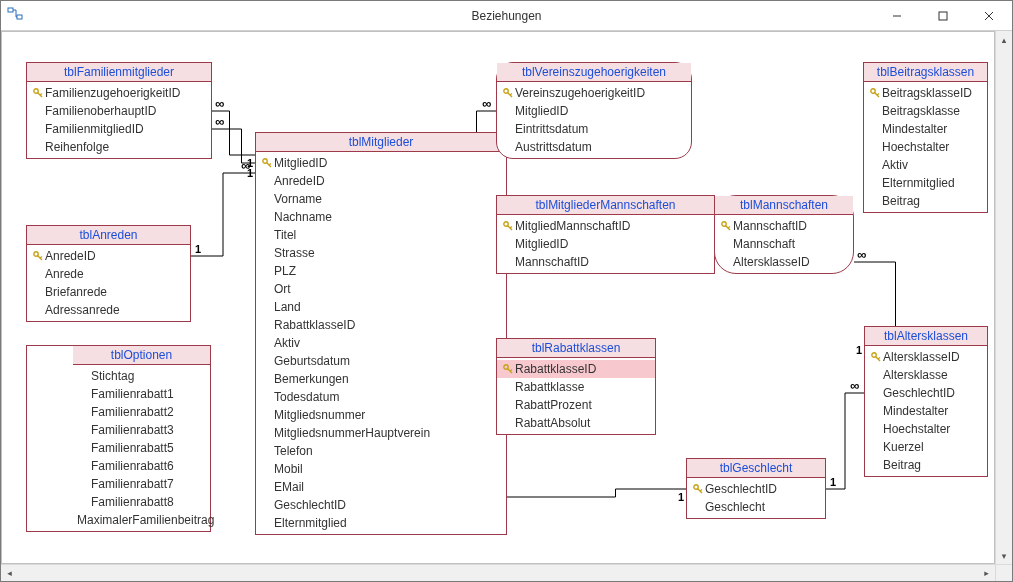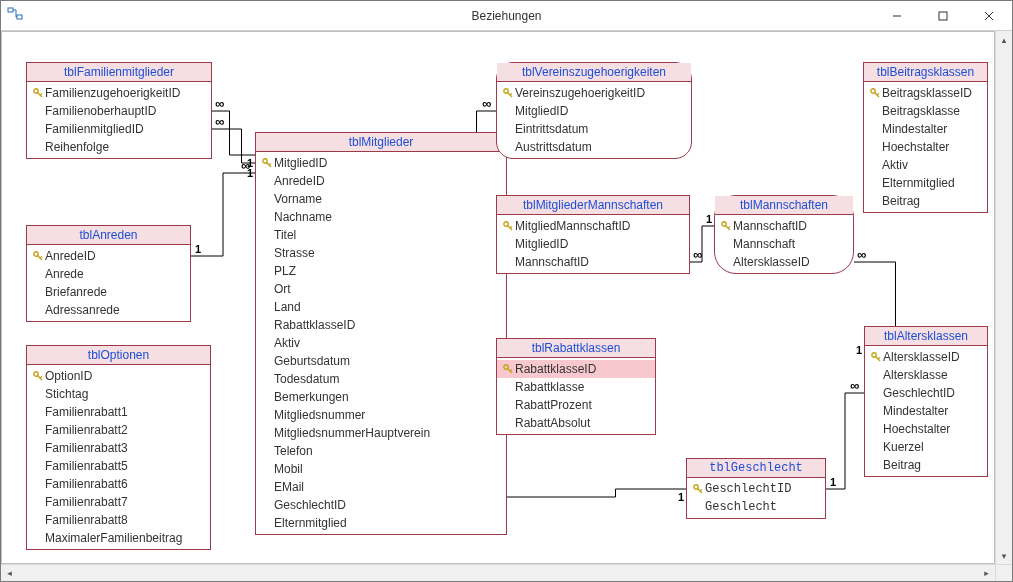--- a/index.html
+++ b/index.html
@@ -146,33 +146,23 @@
               <div class="fld">
                 <span class="keycol"></span>
                 <span class="lbl">Briefanrede</span>
               </div>
               <div class="fld">
                 <span class="keycol"></span>
                 <span class="lbl">Adressanrede</span>
               </div>
             </div>
           </div>
-          <div class="tbl" style="left: 24px; top: 313px; width: 185px;">
+          <div class="tbl" style="left: 24px; top: 313px; width: 185px; padding-left: 46px;">
             <div class="tbl-head">tblOptionen</div>
             <div class="tbl-body">
-              <div class="fld">
-                <span class="keycol">
-                  <svg width="10" height="10" viewBox="0 0 10 10">
-                    <circle cx="3" cy="3" r="2.2" fill="none" stroke="#c8a216" stroke-width="1.4"></circle>
-                    <line x1="4.5" y1="4.5" x2="9" y2="9" stroke="#c8a216" stroke-width="1.4"></line>
-                    <line x1="7" y1="7" x2="9" y2="5.5" stroke="#c8a216" stroke-width="1.2"></line>
-                  </svg>
-                </span>
-                <span class="lbl">OptionID</span>
-              </div>
               <div class="fld">
                 <span class="keycol"></span>
                 <span class="lbl">Stichtag</span>
               </div>
               <div class="fld">
                 <span class="keycol"></span>
                 <span class="lbl">Familienrabatt1</span>
               </div>
               <div class="fld">
                 <span class="keycol"></span>
@@ -256,25 +246,25 @@
               <div class="fld">
                 <span class="keycol"></span>
                 <span class="lbl">Aktiv</span>
               </div>
               <div class="fld">
                 <span class="keycol"></span>
                 <span class="lbl">Geburtsdatum</span>
               </div>
               <div class="fld">
                 <span class="keycol"></span>
+                <span class="lbl">Bemerkungen</span>
+              </div>
+              <div class="fld">
+                <span class="keycol"></span>
                 <span class="lbl">Todesdatum</span>
-              </div>
-              <div class="fld">
-                <span class="keycol"></span>
-                <span class="lbl">Bemerkungen</span>
               </div>
               <div class="fld">
                 <span class="keycol"></span>
                 <span class="lbl">Mitgliedsnummer</span>
               </div>
               <div class="fld">
                 <span class="keycol"></span>
                 <span class="lbl">MitgliedsnummerHauptverein</span>
               </div>
               <div class="fld">
@@ -319,21 +309,21 @@
               <div class="fld">
                 <span class="keycol"></span>
                 <span class="lbl">Eintrittsdatum</span>
               </div>
               <div class="fld">
                 <span class="keycol"></span>
                 <span class="lbl">Austrittsdatum</span>
               </div>
             </div>
           </div>
-          <div class="tbl" style="left: 494px; top: 163px; width: 194px;">
+          <div class="tbl" style="left: 494px; top: 163px; width: 219px;">
             <div class="tbl-head">tblMitgliederMannschaften</div>
             <div class="tbl-body">
               <div class="fld">
                 <span class="keycol">
                   <svg width="10" height="10" viewBox="0 0 10 10">
                     <circle cx="3" cy="3" r="2.2" fill="none" stroke="#c8a216" stroke-width="1.4"></circle>
                     <line x1="4.5" y1="4.5" x2="9" y2="9" stroke="#c8a216" stroke-width="1.4"></line>
                     <line x1="7" y1="7" x2="9" y2="5.5" stroke="#c8a216" stroke-width="1.2"></line>
                   </svg>
                 </span>
@@ -392,21 +382,21 @@
               <div class="fld">
                 <span class="keycol"></span>
                 <span class="lbl">Mannschaft</span>
               </div>
               <div class="fld">
                 <span class="keycol"></span>
                 <span class="lbl">AltersklasseID</span>
               </div>
             </div>
           </div>
-          <div class="tbl" style="left: 684px; top: 426px; width: 140px; font-family: Liberation Mono, monospace;">
+          <div class="tbl" style="left: 684px; top: 426px; width: 140px;">
             <div class="tbl-head">tblGeschlecht</div>
             <div class="tbl-body">
               <div class="fld">
                 <span class="keycol">
                   <svg width="10" height="10" viewBox="0 0 10 10">
                     <circle cx="3" cy="3" r="2.2" fill="none" stroke="#c8a216" stroke-width="1.4"></circle>
                     <line x1="4.5" y1="4.5" x2="9" y2="9" stroke="#c8a216" stroke-width="1.4"></line>
                     <line x1="7" y1="7" x2="9" y2="5.5" stroke="#c8a216" stroke-width="1.2"></line>
                   </svg>
                 </span>

